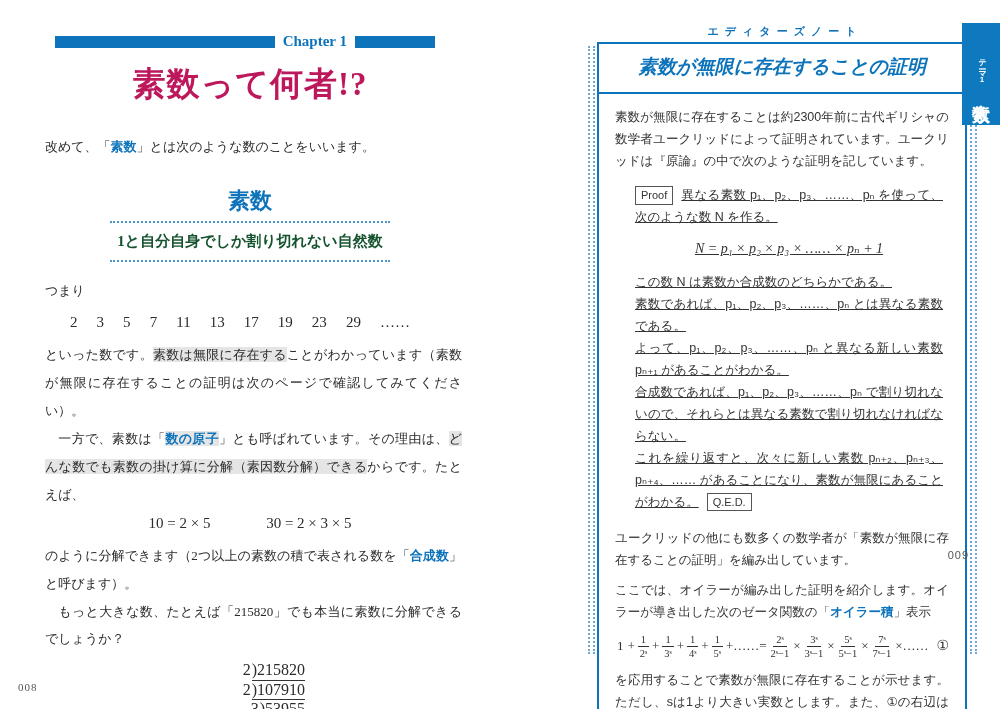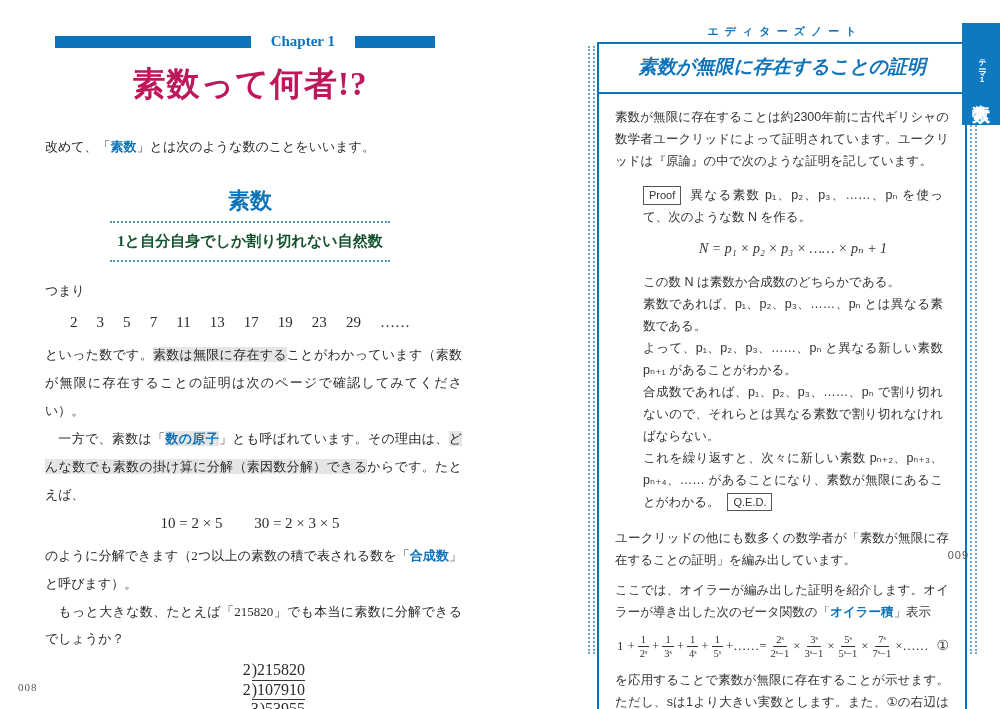--- a/index.html
+++ b/index.html
@@ -9,54 +9,54 @@
     overflow:hidden;
   }
   .serif{font-family:"Liberation Serif","DejaVu Serif",serif;}
 
   
   .left-page{position:absolute;left:0;top:0;width:500px;height:709px;}
   .chapter-band{display:flex;align-items:center;margin:33px 65px 0 55px;}
   .band-bar{height:12px;background:#0d73ba;}
   .band-bar.left{flex:1;}
   .band-bar.right{width:80px;}
-  .chapter-label{color:#0d73ba;font-weight:bold;font-size:15px;margin:0 20px;white-space:nowrap;}
+  .chapter-label{color:#0d73ba;font-weight:bold;font-size:15px;margin:0 8px;white-space:nowrap;}
   .page-title{margin-top:12px;text-align:center;color:#be185d;font-weight:bold;font-size:33px;letter-spacing:1px;}
   .intro{margin:27px 40px 0 45px;font-size:13px;line-height:2;}
   .blue-term{color:#0d73ba;font-weight:bold;}
   .hl{background:#e5e5e5;}
   .def-box{width:280px;margin:26px auto 0;text-align:center;}
   .def-heading{color:#0d73ba;font-weight:bold;font-size:22px;}
   .def-rule{border-top:2px dotted #4a97cc;margin:5px 0;}
   .def-body{color:#14532d;font-weight:bold;font-size:15px;padding:4px 0;}
   .tsumari{margin:20px 0 0 45px;font-size:13px;}
   .primes{display:flex;justify-content:space-between;width:340px;margin:14px 0 0 70px;font-size:15px;}
   .para{margin:10px 38px 0 45px;font-size:13px;line-height:2.15;text-align:justify;}
   .examples{text-align:center;margin-top:6px;font-size:15px;}
-  .examples .ex{display:inline-block;margin:0 14px;font-family:Liberation Serif, serif;}
+  .examples .ex{display:inline-block;margin:0 26px;font-family:Liberation Serif, serif;}
   .ladder{width:110px;margin:8px auto 0;font-size:16px;}
   .ladder-row{display:flex;justify-content:flex-end;line-height:18.5px;}
   .ladder-divisor{text-align:right;padding-right:1px;}
   .ladder-dividend{border-bottom:1.5px solid #333;}
   .folio{position:absolute;bottom:16px;font-size:11px;color:#555;letter-spacing:1px;}
   .folio.left{left:18px;}
   .folio.right{right:16px;}
 
   
   .right-page{position:absolute;left:585px;top:0;width:400px;height:577px;}
   .kicker{text-align:center;margin-top:24px;color:#0d73ba;font-weight:bold;font-size:11px;letter-spacing:6px;}
   .perf{position:absolute;top:46px;height:608px;border-left:2px dotted #6aa8d6;}
   .perf.l1{left:3px;}.perf.l2{left:8px;}
   .perf.r1{left:385px;}.perf.r2{left:390px;}
   .note-box{margin:3px 0 0 12px;width:370px;border:2px solid #0d73ba;box-sizing:border-box;background:#fff;}
   .note-header{border-bottom:2px solid #0d73ba;padding:10px 8px 12px;text-align:center;}
   .note-title{color:#0d73ba;font-weight:bold;font-style:italic;font-size:19px;}
   .note-body{padding:12px 16px 12px;font-size:12.5px;line-height:1.76;color:#333;text-align:justify;}
   .note-para{margin:0 0 8px 0;}
-  .proof-block{margin:12px 6px 14px 28px;}
+  .proof-block{margin:12px 6px 14px 20px;text-decoration:underline;}
   .proof-label,.qed{display:inline-block;border:1px solid #555;padding:0 5px;font-size:11px;line-height:1.5;background:#fff;color:#333;}
   .proof-label{margin-right:8px;}
   .qed{margin-left:8px;}
   .formula-n{text-align:center;font-family:"Liberation Serif","DejaVu Serif",serif;font-style:italic;margin:9px 0;font-size:14px;}
   .proof-line{margin:0;}
   .euler-formula{display:flex;align-items:center;margin:10px 0 8px;font-family:"Liberation Serif","DejaVu Serif",serif;font-size:13px;}
   .frac{display:inline-flex;flex-direction:column;align-items:center;margin:0 1px;font-size:10.5px;line-height:1.3;}
   .fnum{border-bottom:1px solid #333;padding:0 3px;}
   .fden{padding:0 1px;}
   .fop{margin:0 2px;white-space:nowrap;}

